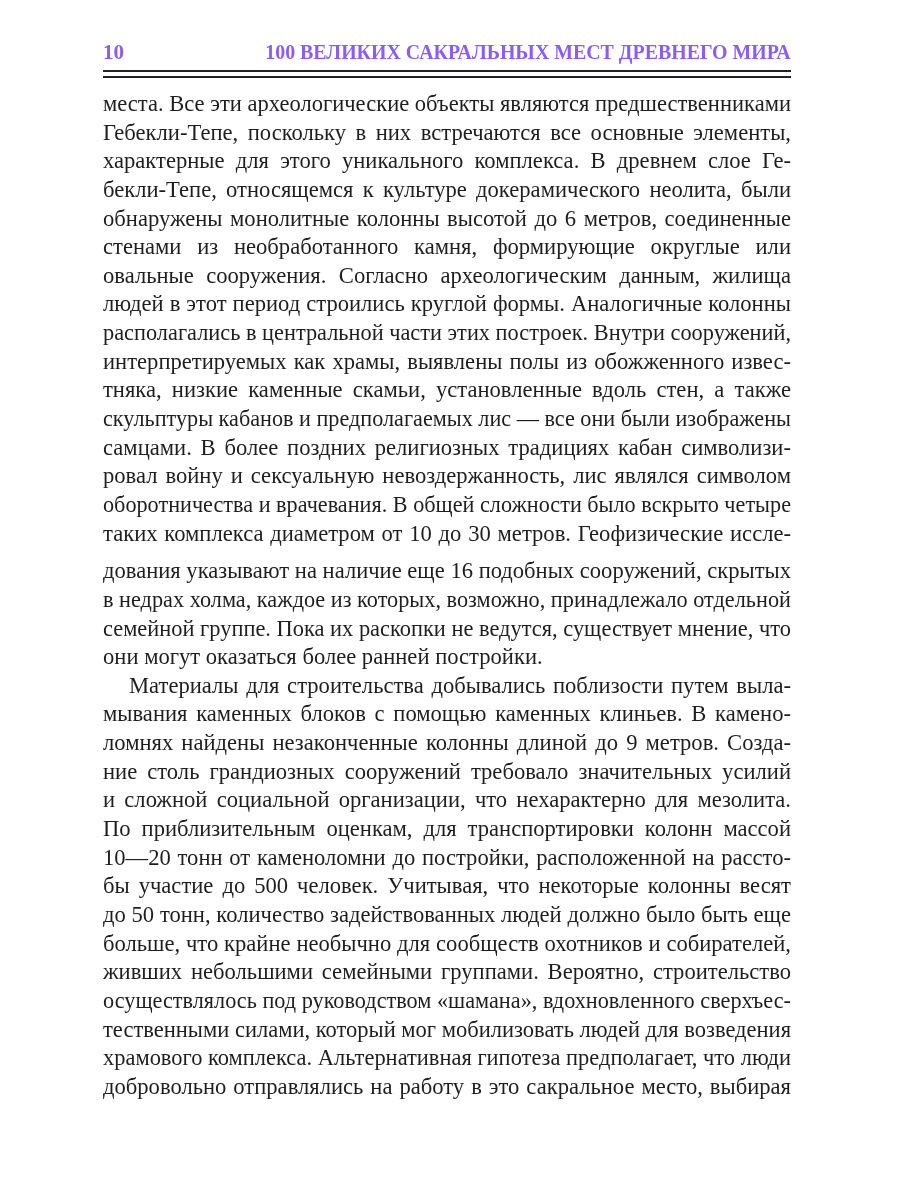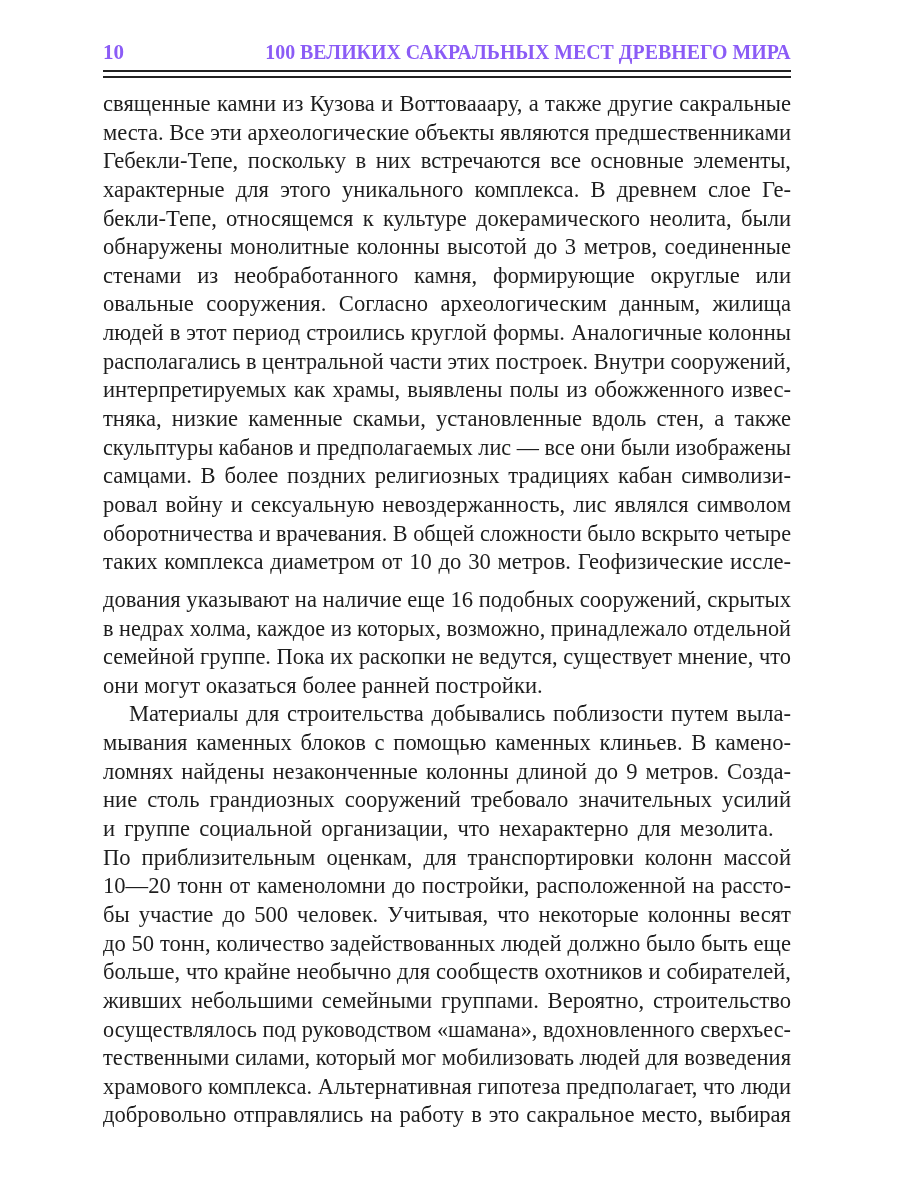--- a/index.html
+++ b/index.html
@@ -77,26 +77,25 @@
 <div class="page">
   <div class="running-head">
     <span class="folio">10</span>
     <span class="title">100 ВЕЛИКИХ САКРАЛЬНЫХ МЕСТ ДРЕВНЕГО МИРА</span>
   </div>
   <div class="rule r1"></div>
   <div class="rule r2"></div>
 
   <div class="body-text" id="body-text">
       <div>
-        <div class="line" style="text-align: left; text-align-last: left;"><span class="fit" style="word-spacing: 0.642361px;">священные камни из Кузова и Воттовааару, а также другие сакральные</span></div>
         <div class="line" style="text-align: left; text-align-last: left;"><span class="fit" style="transform: scaleX(0.997892);">места. Все эти археологические объекты являются предшественниками</span></div>
         <div class="line" style="text-align: left; text-align-last: left;"><span class="fit" style="word-spacing: 3.84598px;">Гебекли-Тепе, поскольку в них встречаются все основные элементы,</span></div>
         <div class="line" style="text-align: left; text-align-last: left;"><span class="fit" style="word-spacing: 5.58398px;">характерные для этого уникального комплекса. В древнем слое Ге-</span></div>
         <div class="line" style="text-align: left; text-align-last: left;"><span class="fit" style="word-spacing: 3.60417px;">бекли-Тепе, относящемся к культуре докерамического неолита, были</span></div>
-        <div class="line" style="text-align: left; text-align-last: left;"><span class="fit" style="word-spacing: 1.88616px;">обнаружены монолитные колонны высотой до 3 метров, соединенные</span></div>
+        <div class="line" style="text-align: left; text-align-last: left;"><span class="fit" style="word-spacing: 1.88616px;">обнаружены монолитные колонны высотой до 6 метров, соединенные</span></div>
         <div class="line" style="text-align: left; text-align-last: left;"><span class="fit" style="word-spacing: 10.0938px;">стенами из необработанного камня, формирующие округлые или</span></div>
         <div class="line" style="text-align: left; text-align-last: left;"><span class="fit" style="word-spacing: 6.78125px;">овальные сооружения. Согласно археологическим данным, жилища</span></div>
         <div class="line" style="text-align: left; text-align-last: left;"><span class="fit" style="word-spacing: 0.386719px;">людей в этот период строились круглой формы. Аналогичные колонны</span></div>
         <div class="line" style="text-align: center; text-align-last: left;"><span class="fit" style="transform: scaleX(0.98855);">располагались в центральной части этих построек. Внутри сооружений,</span></div>
         <div class="line" style="text-align: left; text-align-last: left;"><span class="fit" style="word-spacing: 1.4442px;">интерпретируемых как храмы, выявлены полы из обожженного извес-</span></div>
         <div class="line" style="text-align: left; text-align-last: left;"><span class="fit" style="word-spacing: 4.52344px;">тняка, низкие каменные скамьи, установленные вдоль стен, а также</span></div>
         <div class="line" style="text-align: center; text-align-last: left;"><span class="fit" style="transform: scaleX(0.982462);">скульптуры кабанов и предполагаемых лис — все они были изображены</span></div>
         <div class="line" style="text-align: right; text-align-last: left;"><span class="fit" style="word-spacing: 3.14286px;">самцами. В более поздних религиозных традициях кабан символизи-</span></div>
         <div class="line" style="text-align: left; text-align-last: left;"><span class="fit" style="word-spacing: 2.33929px;">ровал войну и сексуальную невоздержанность, лис являлся символом</span></div>
         <div class="line" style="text-align: left; text-align-last: left;"><span class="fit" style="transform: scaleX(0.982901);">оборотничества и врачевания. В общей сложности было вскрыто четыре</span></div>
@@ -104,21 +103,21 @@
         <div class="line" style="text-align: right; text-align-last: left; margin-top: 9px;"><span class="fit" style="transform: scaleX(0.999251);">дования указывают на наличие еще 16 подобных сооружений, скрытых</span></div>
         <div class="line" style="text-align: left; text-align-last: left;"><span class="fit" style="transform: scaleX(0.985828);">в недрах холма, каждое из которых, возможно, принадлежало отдельной</span></div>
         <div class="line" style="text-align: left; text-align-last: left;"><span class="fit" style="transform: scaleX(0.992181);">семейной группе. Пока их раскопки не ведутся, существует мнение, что</span></div>
         <div class="line last" style="text-align: left; text-align-last: left;"><span class="fit">они могут оказаться более ранней постройки.</span></div>
       </div>
       <div>
         <div class="line indent" style="text-align: left; text-align-last: left;"><span class="fit" style="word-spacing: 2.07292px;">Материалы для строительства добывались поблизости путем выла-</span></div>
         <div class="line" style="text-align: left; text-align-last: left;"><span class="fit" style="word-spacing: 3.06836px;">мывания каменных блоков с помощью каменных клиньев. В камено-</span></div>
         <div class="line" style="text-align: left; text-align-last: left;"><span class="fit" style="word-spacing: 2.46484px;">ломнях найдены незаконченные колонны длиной до 9 метров. Созда-</span></div>
         <div class="line" style="text-align: left; text-align-last: left;"><span class="fit" style="word-spacing: 4.41146px;">ние столь грандиозных сооружений требовало значительных усилий</span></div>
-        <div class="line" style="text-align: left; text-align-last: left;"><span class="fit" style="word-spacing: 3.58259px;">и группе социальной организации, что нехарактерно для мезолита.</span></div>
+        <div class="line" style="text-align: left; text-align-last: left;"><span class="fit" style="word-spacing: 3.58259px;">и сложной социальной организации, что нехарактерно для мезолита.</span></div>
         <div class="line" style="text-align: left; text-align-last: left;"><span class="fit" style="word-spacing: 5.3151px;">По приблизительным оценкам, для транспортировки колонн массой</span></div>
         <div class="line" style="text-align: left; text-align-last: left;"><span class="fit" style="word-spacing: 1.10156px;">10—20 тонн от каменоломни до постройки, расположенной на рассто-</span></div>
         <div class="line" style="text-align: left; text-align-last: left;"><span class="fit" style="word-spacing: 3.36111px;">бы участие до 500 человек. Учитывая, что некоторые колонны весят</span></div>
         <div class="line" style="text-align: left; text-align-last: left;"><span class="fit" style="word-spacing: 0.102431px;">до 50 тонн, количество задействованных людей должно было быть еще</span></div>
         <div class="line" style="text-align: left; text-align-last: left;"><span class="fit" style="word-spacing: 0.189453px;">больше, что крайне необычно для сообществ охотников и собирателей,</span></div>
         <div class="line" style="text-align: left; text-align-last: left;"><span class="fit" style="word-spacing: 3.1375px;">живших небольшими семейными группами. Вероятно, строительство</span></div>
         <div class="line" style="text-align: left; text-align-last: left;"><span class="fit" style="transform: scaleX(0.984681);">осуществлялось под руководством «шамана», вдохновленного сверхъес-</span></div>
         <div class="line" style="text-align: left; text-align-last: left;"><span class="fit" style="transform: scaleX(0.996628);">тественными силами, который мог мобилизовать людей для возведения</span></div>
         <div class="line" style="text-align: left; text-align-last: left;"><span class="fit" style="transform: scaleX(0.99395);">храмового комплекса. Альтернативная гипотеза предполагает, что люди</span></div>
         <div class="line" style="text-align: left; text-align-last: left;"><span class="fit" style="word-spacing: 1.33398px;">добровольно отправлялись на работу в это сакральное место, выбирая</span></div>

